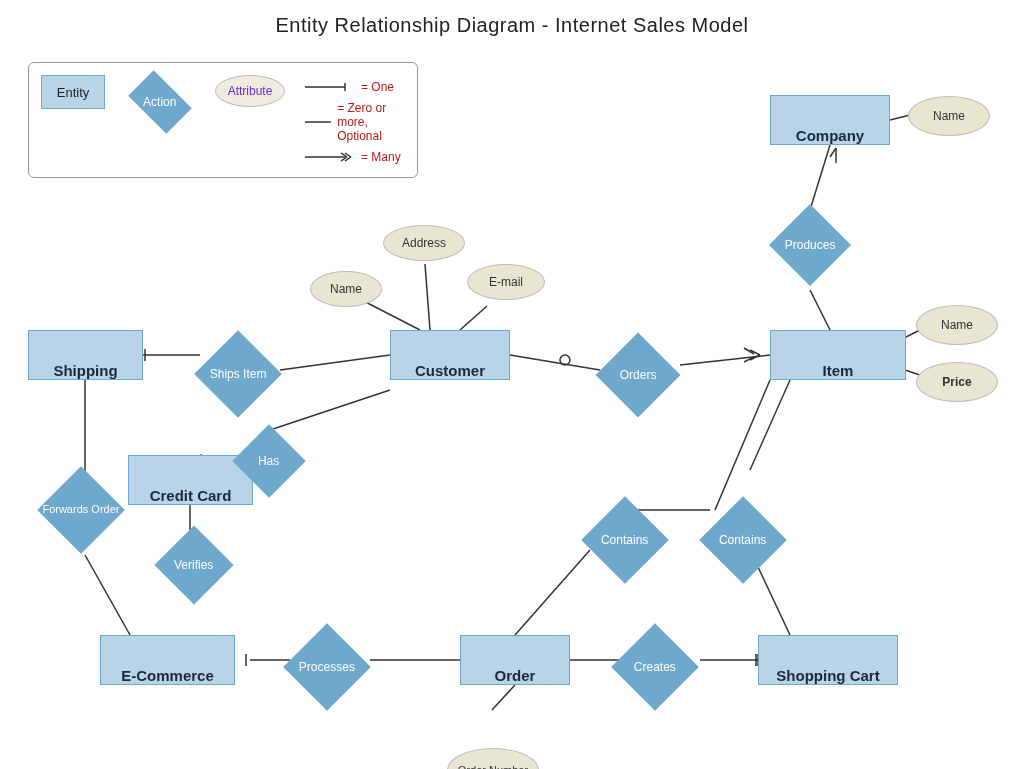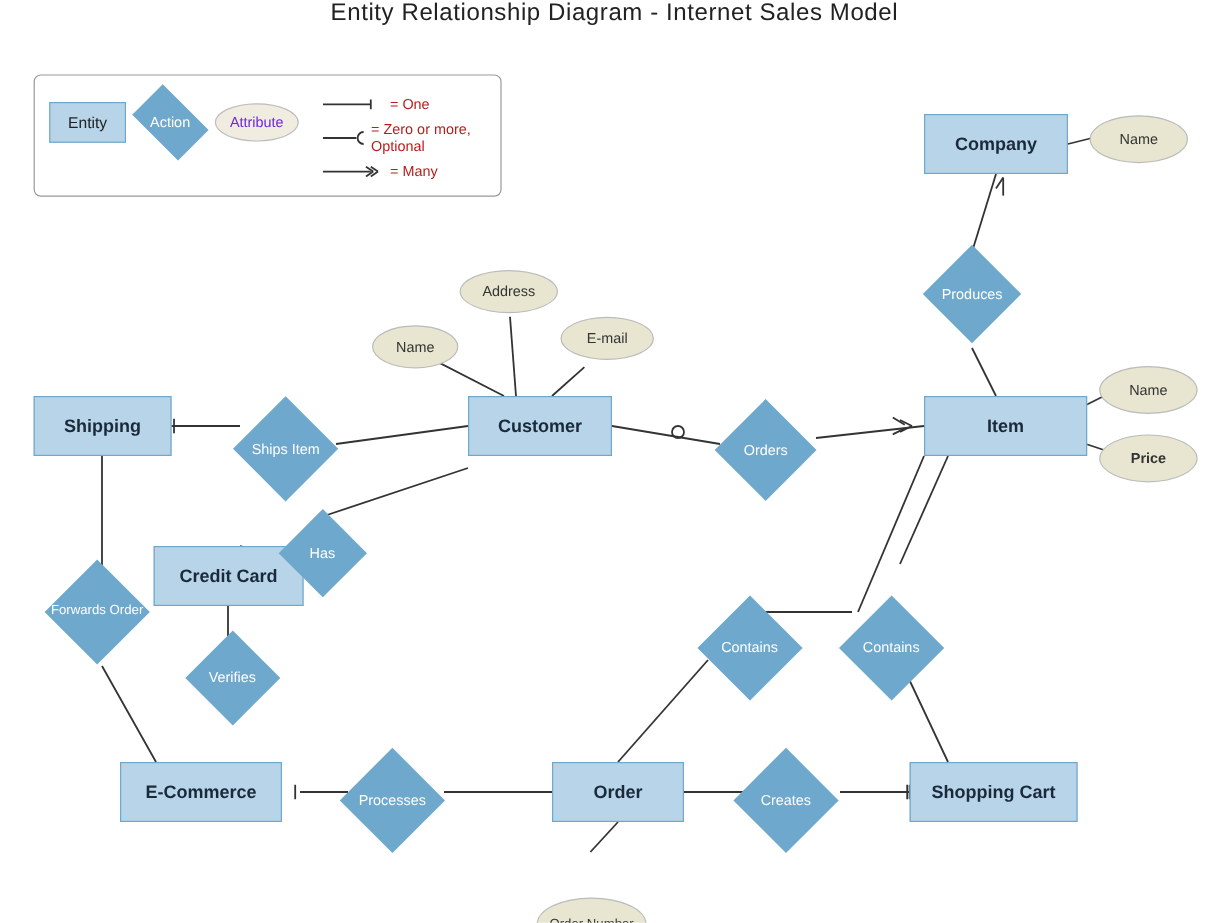--- a/index.html
+++ b/index.html
@@ -14,42 +14,42 @@
     .diagram-container {
       width: 1024px;
       height: 769px;
       position: relative;
       background: #fff;
     }
     h1 {
       text-align: center;
       font-size: 20px;
       font-weight: normal;
+      padding-top: 14px;
       color: #222;
       letter-spacing: 0.5px;
     }
     
     .legend {
       position: absolute;
       top: 62px;
       left: 28px;
       border: 1.5px solid #999;
       border-radius: 6px;
       padding: 12px 18px 12px 12px;
       width: 390px;
       background: #fff;
       display: flex;
       gap: 10px;
       align-items: flex-start;
     }
     .legend-shapes {
       display: flex;
       flex-direction: row;
-      gap: 10px;
-      align-items: center;
+      gap: 28px;
       margin-right: 10px;
     }
     .legend-entity {
       background: #b8d4e8;
       border: 1.5px solid #6ea8cc;
       width: 64px;
       height: 34px;
       display: flex;
       align-items: center;
       justify-content: center;
@@ -96,21 +96,21 @@
       display: flex;
       align-items: center;
       gap: 6px;
     }
     
     .entity {
       position: absolute;
       background: #b8d4e8;
       border: 1.5px solid #6ea8cc;
       display: flex;
-      align-items: center;
+      align-items: flex-end;
       justify-content: center;
       font-size: 15px;
       font-weight: bold;
       color: #1a2a3a;
       text-align: center;
     }
     
     .diamond-wrap {
       position: absolute;
       display: flex;

